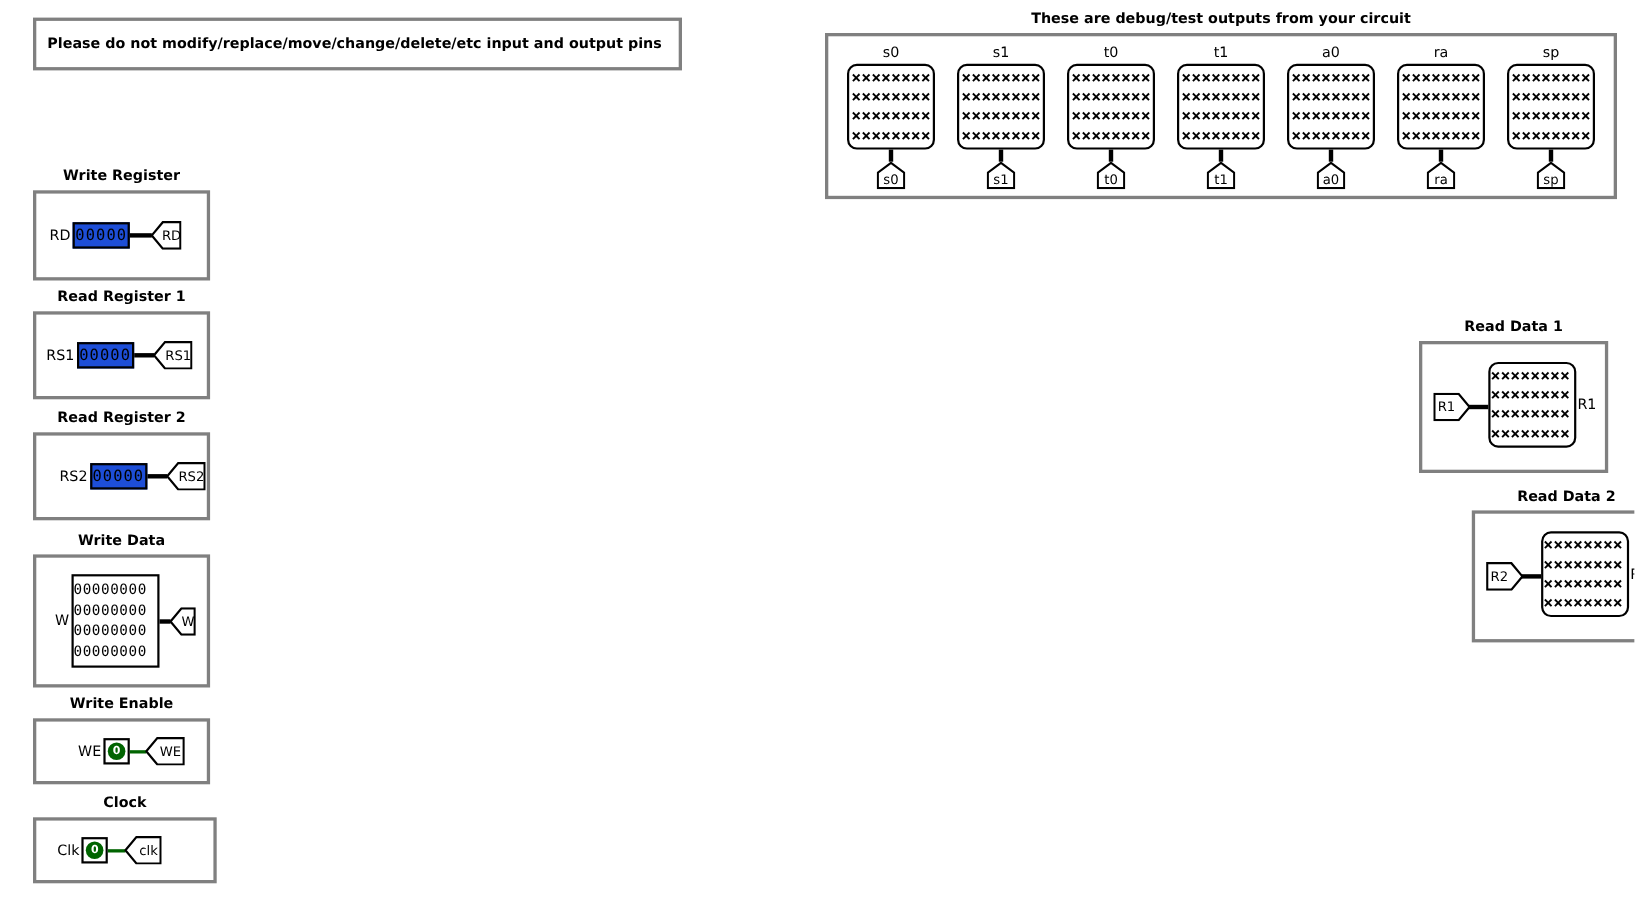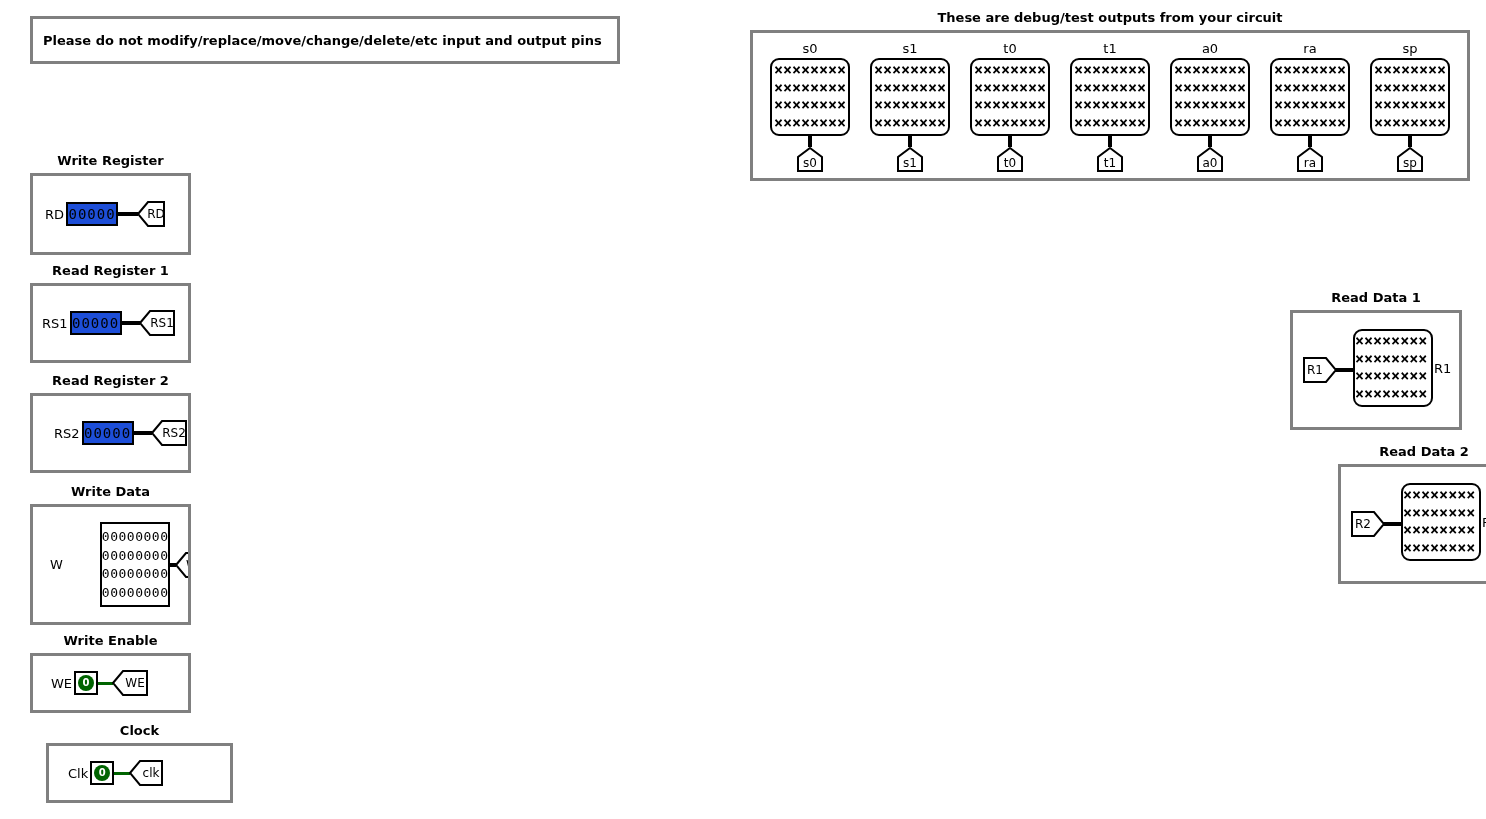--- a/index.html
+++ b/index.html
@@ -21,21 +21,21 @@
   .pin5 {
     width:52px; height:24px; border:2px solid #000; box-sizing:border-box;
     display:flex; align-items:center; justify-content:center;
     font-family:"DejaVu Sans Mono", monospace; font-size:14px; letter-spacing:1px;
     background:#1d4ed8;
   }
   .pin32 {
     width:80px; height:85px; border:2px solid #000; box-sizing:border-box;
     display:flex; flex-direction:column; justify-content:space-evenly; align-items:flex-start;
     font-family:"DejaVu Sans Mono", monospace; font-size:13px; letter-spacing:0.5px;
-    background:#fff; line-height:1;margin-left:35px;
+    background:#fff; line-height:1;
   }
   .pin1 {
     width:24px; height:24px; border:2px solid #000; box-sizing:border-box;
     display:flex; align-items:center; justify-content:center; background:#fff;
   }
   .pin1-circle {
     width:16px; height:16px; border-radius:50%; background:#006400;
     color:#fff; font-size:10px; font-weight:bold;
     display:flex; align-items:center; justify-content:center; line-height:1;
   }
@@ -132,35 +132,35 @@
           <polygon points="1,13 11,1 23,1 23,25 11,25"></polygon>
           <text x="17" y="17">W</text>
         </svg>
       </div>
     </div>
   </div>
 
   <div class="section" style="left:30px; top:633px; width:161px;">
     <div class="section-title">Write Enable</div>
     <div class="panel" style="height:60px;">
-      <div class="flex-row" style="padding-left:18px;">
+      <div class="flex-row" style="padding-left:18px;justify-content:center;">
         <span class="pin-label">WE</span>
         <div class="pin1">
           <div class="pin1-circle">0</div>
         </div>
         <div class="wire-low" style="width:15px;"></div>
         <svg class="tunnel" width="36" height="26">
           <polygon points="1,13 11,1 35,1 35,25 11,25"></polygon>
           <text x="23" y="17">WE</text>
         </svg>
       </div>
     </div>
   </div>
 
-  <div class="section" style="left:46px; top:723px; width:187px;">
+  <div class="section" style="left:30px; top:723px; width:167px;">
     <div class="section-title">Clock</div>
     <div class="panel" style="height:60px;">
       <div class="flex-row" style="padding-left:19px;">
         <span class="pin-label">Clk</span>
         <div class="pin1">
           <div class="pin1-circle">0</div>
         </div>
         <div class="wire-low" style="width:16px;"></div>
         <svg class="tunnel" width="34" height="26">
           <polygon points="1,13 11,1 33,1 33,25 11,25"></polygon>

